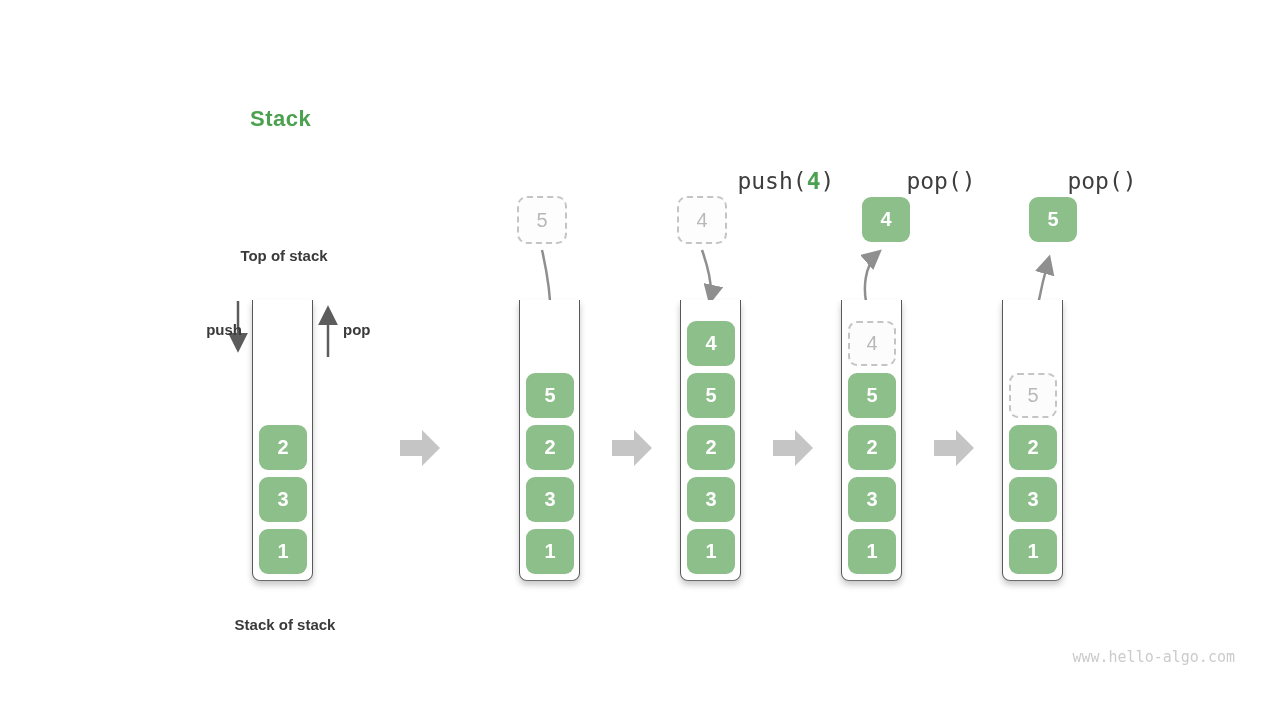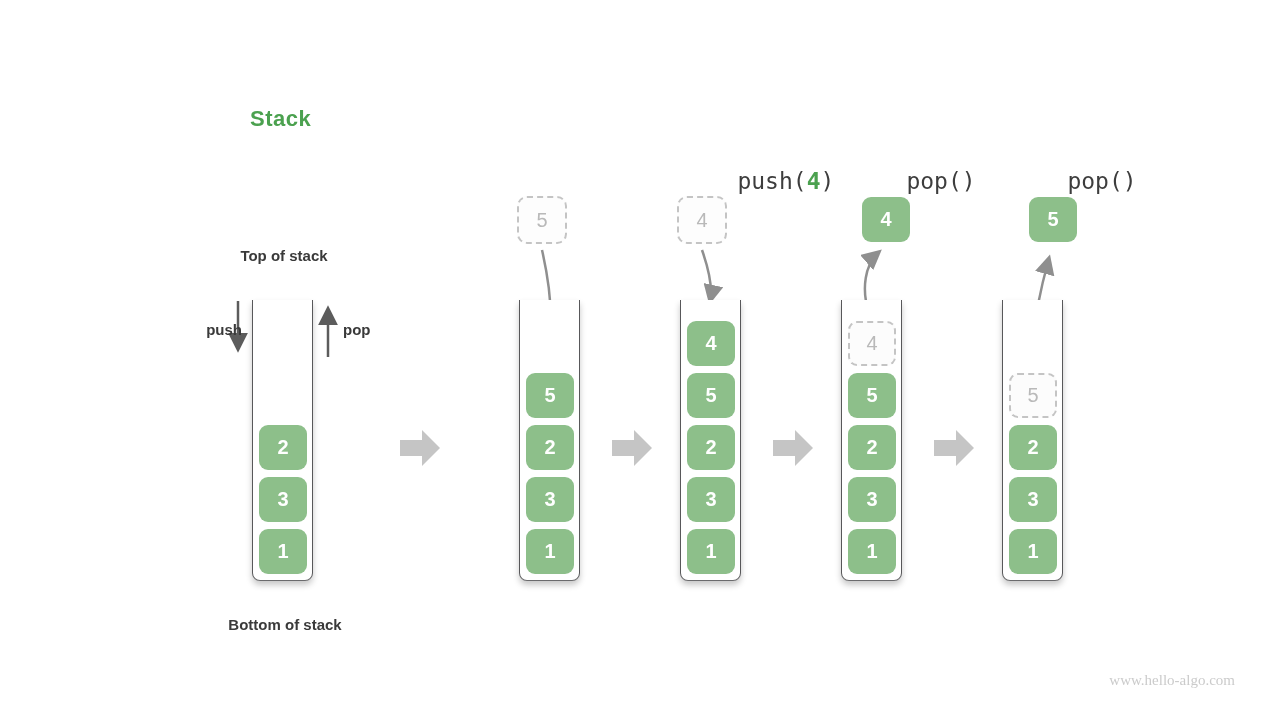--- a/index.html
+++ b/index.html
@@ -113,21 +113,21 @@
     <polygon fill="#c5c5c5" points="400,440 422,440 422,430 440,448 422,466 422,456 400,456"></polygon>
     <polygon fill="#c5c5c5" points="612,440 634,440 634,430 652,448 634,466 634,456 612,456"></polygon>
     <polygon fill="#c5c5c5" points="773,440 795,440 795,430 813,448 795,466 795,456 773,456"></polygon>
     <polygon fill="#c5c5c5" points="934,440 956,440 956,430 974,448 956,466 956,456 934,456"></polygon>
   </svg>
 
   <div class="abs title" style="left:250px; top:106px;">Stack</div>
 
   <div class="abs side-label" style="left:216px; top:247px; width:136px;">Top of stack</div>
 
-  <div class="abs side-label" style="left:199px; top:616px; width:172px;">Bottom of stack</div>
+  <div class="abs side-label" style="left:199px; top:616px; width:172px;">Stack of stack</div>
 
   <div class="abs side-label" style="left:168px; top:321px; width:57px; text-align:right;margin-left:17px;">push</div>
 
   <div class="abs side-label" style="left:343px; top:321px; text-align:left;">pop</div>
 
   <div class="abs stack-well" style="left:252px; top:300px;"></div>
   <div class="abs box" style="left:259px; top:425px;">2</div>
   <div class="abs box" style="left:259px; top:477px;">3</div>
   <div class="abs box" style="left:259px; top:529px;">1</div>
 
@@ -163,15 +163,15 @@
   <div class="abs op-label" style="left:1012px; top:142px;">
     <span>pop(</span><span class="arg"></span><span>)</span>
   </div>
   <div class="abs box" style="left:1029px; top:197px;">5</div>
   <div class="abs stack-well" style="left:1002px; top:300px;"></div>
   <div class="abs box ghost" style="left:1009px; top:373px;">5</div>
   <div class="abs box" style="left:1009px; top:425px;">2</div>
   <div class="abs box" style="left:1009px; top:477px;">3</div>
   <div class="abs box" style="left:1009px; top:529px;">1</div>
 
-  <div class="abs watermark" style="right:45px; top:672px;font-family:Liberation Serif, serif;">www.hello-algo.com</div>
+  <div class="abs watermark" style="right:45px; top:648px;">www.hello-algo.com</div>
 
 </div>
 
 </body></html>

